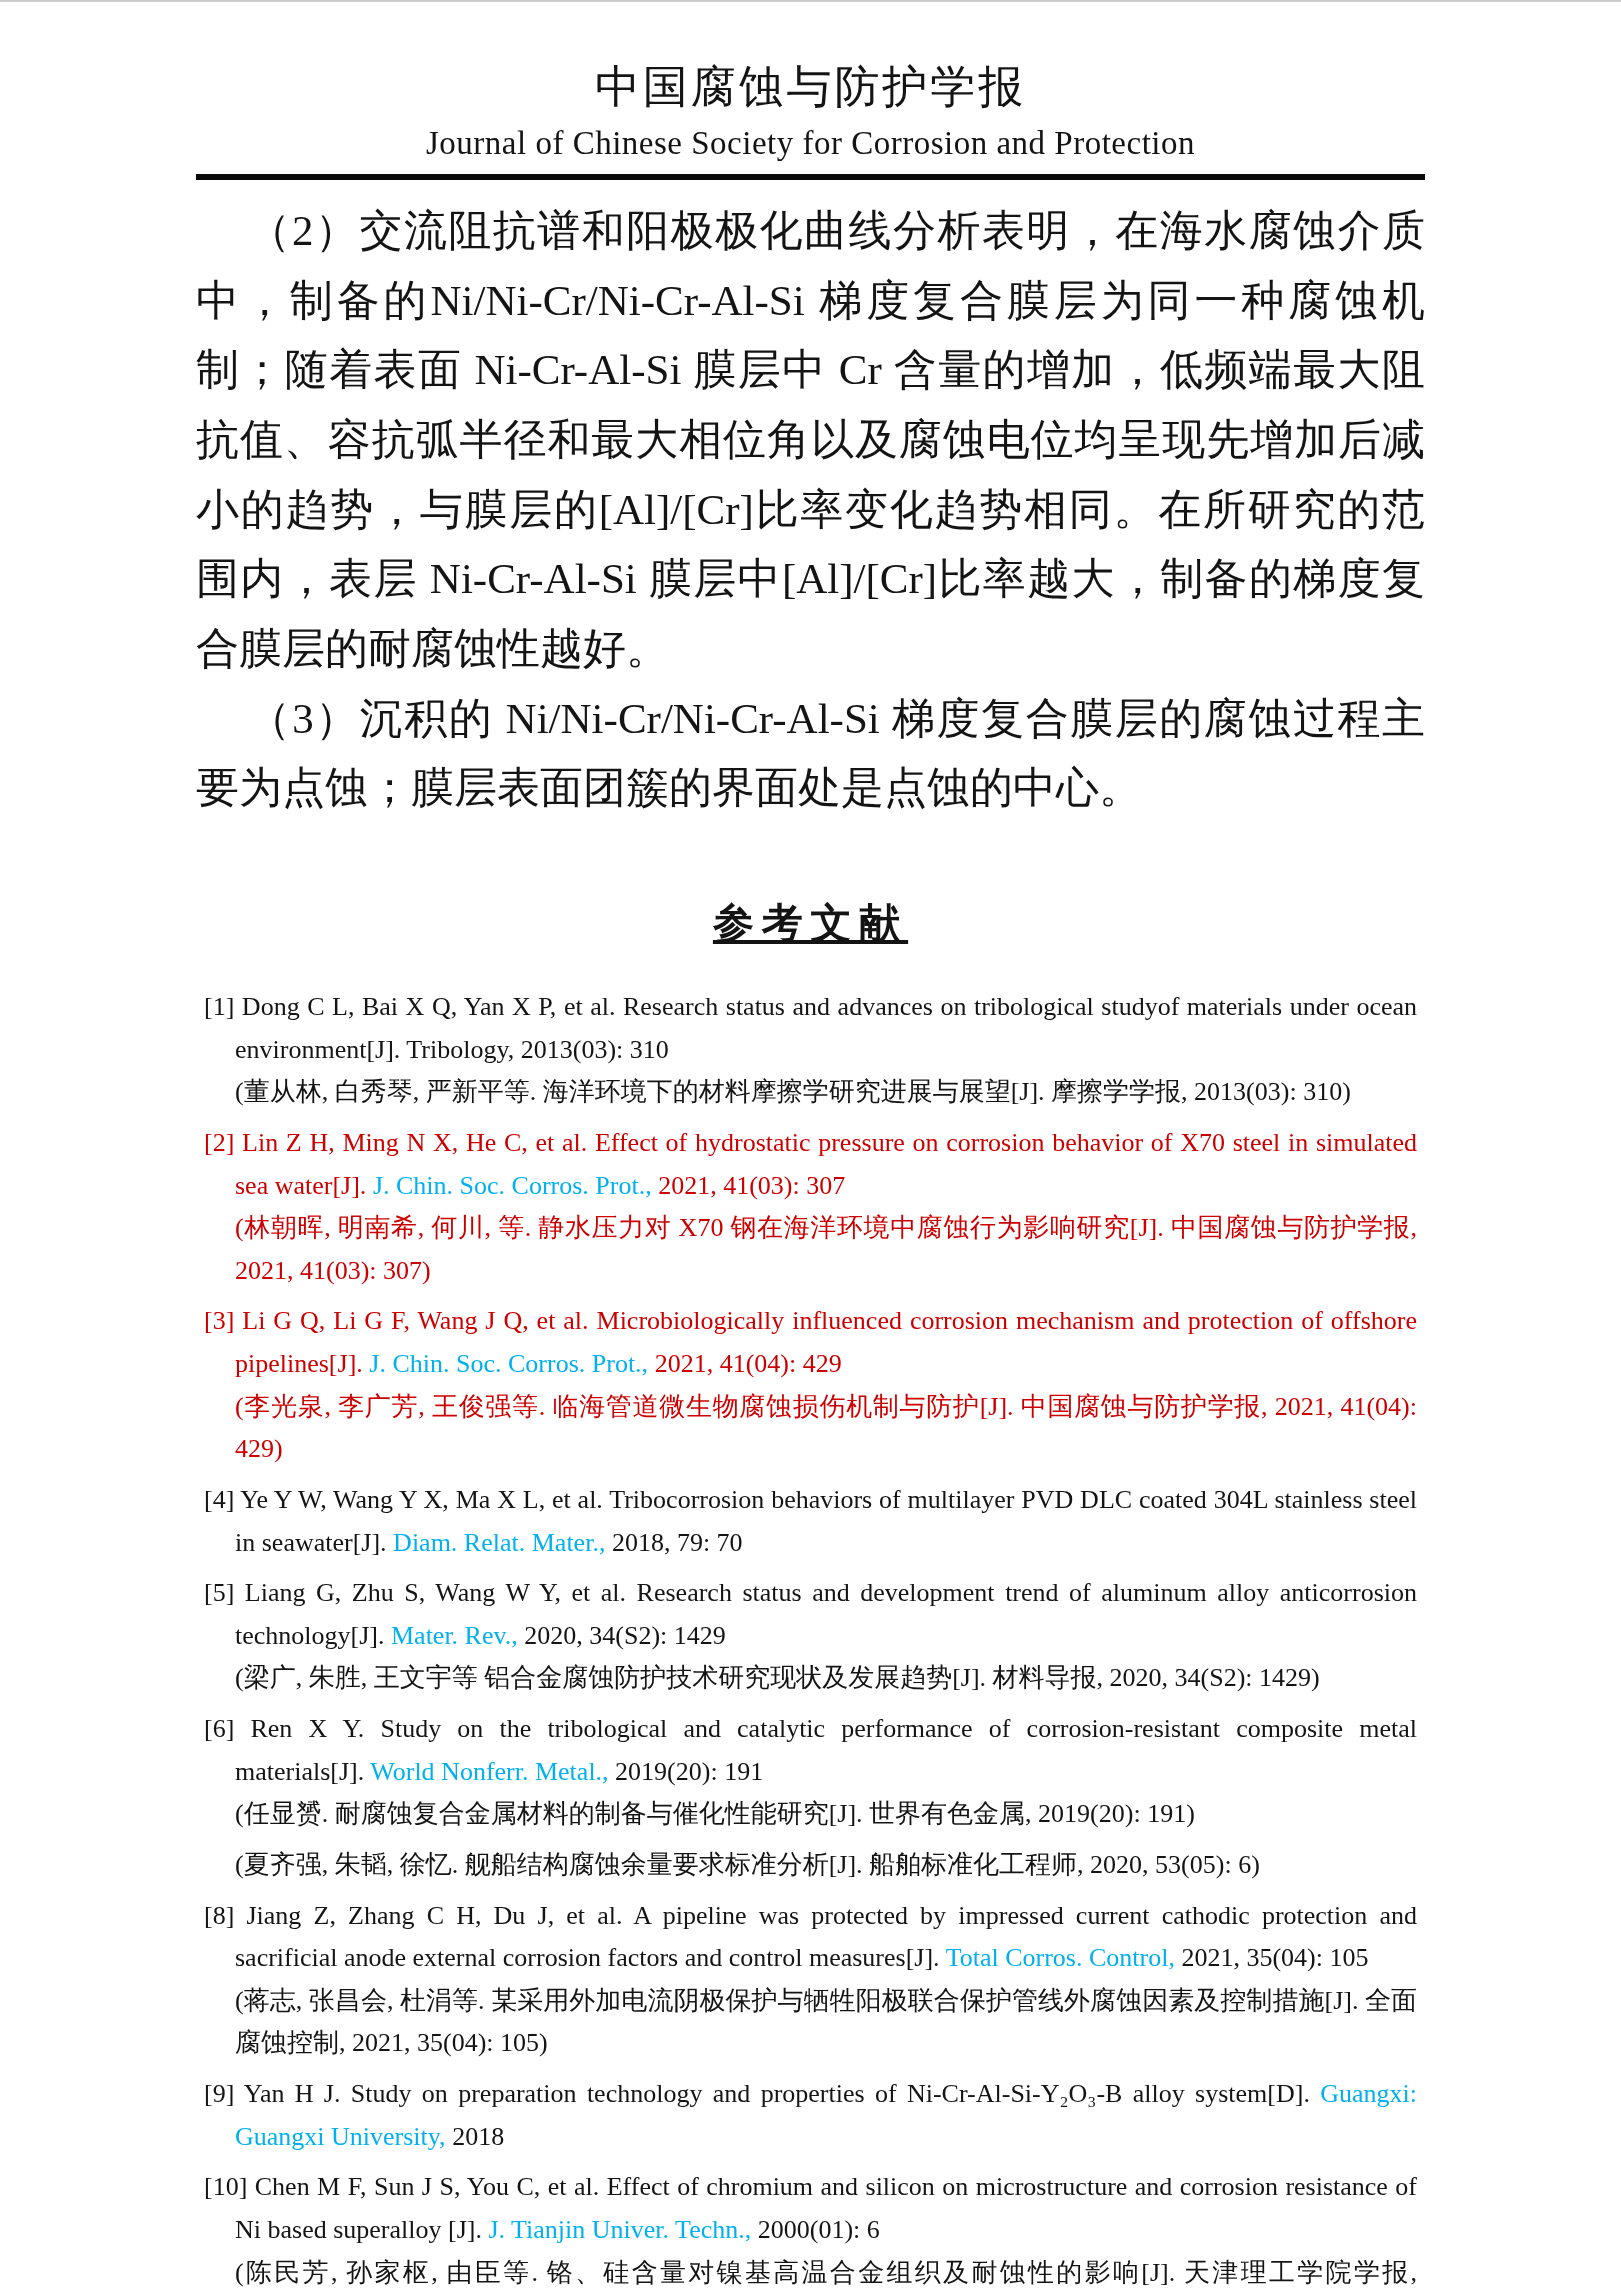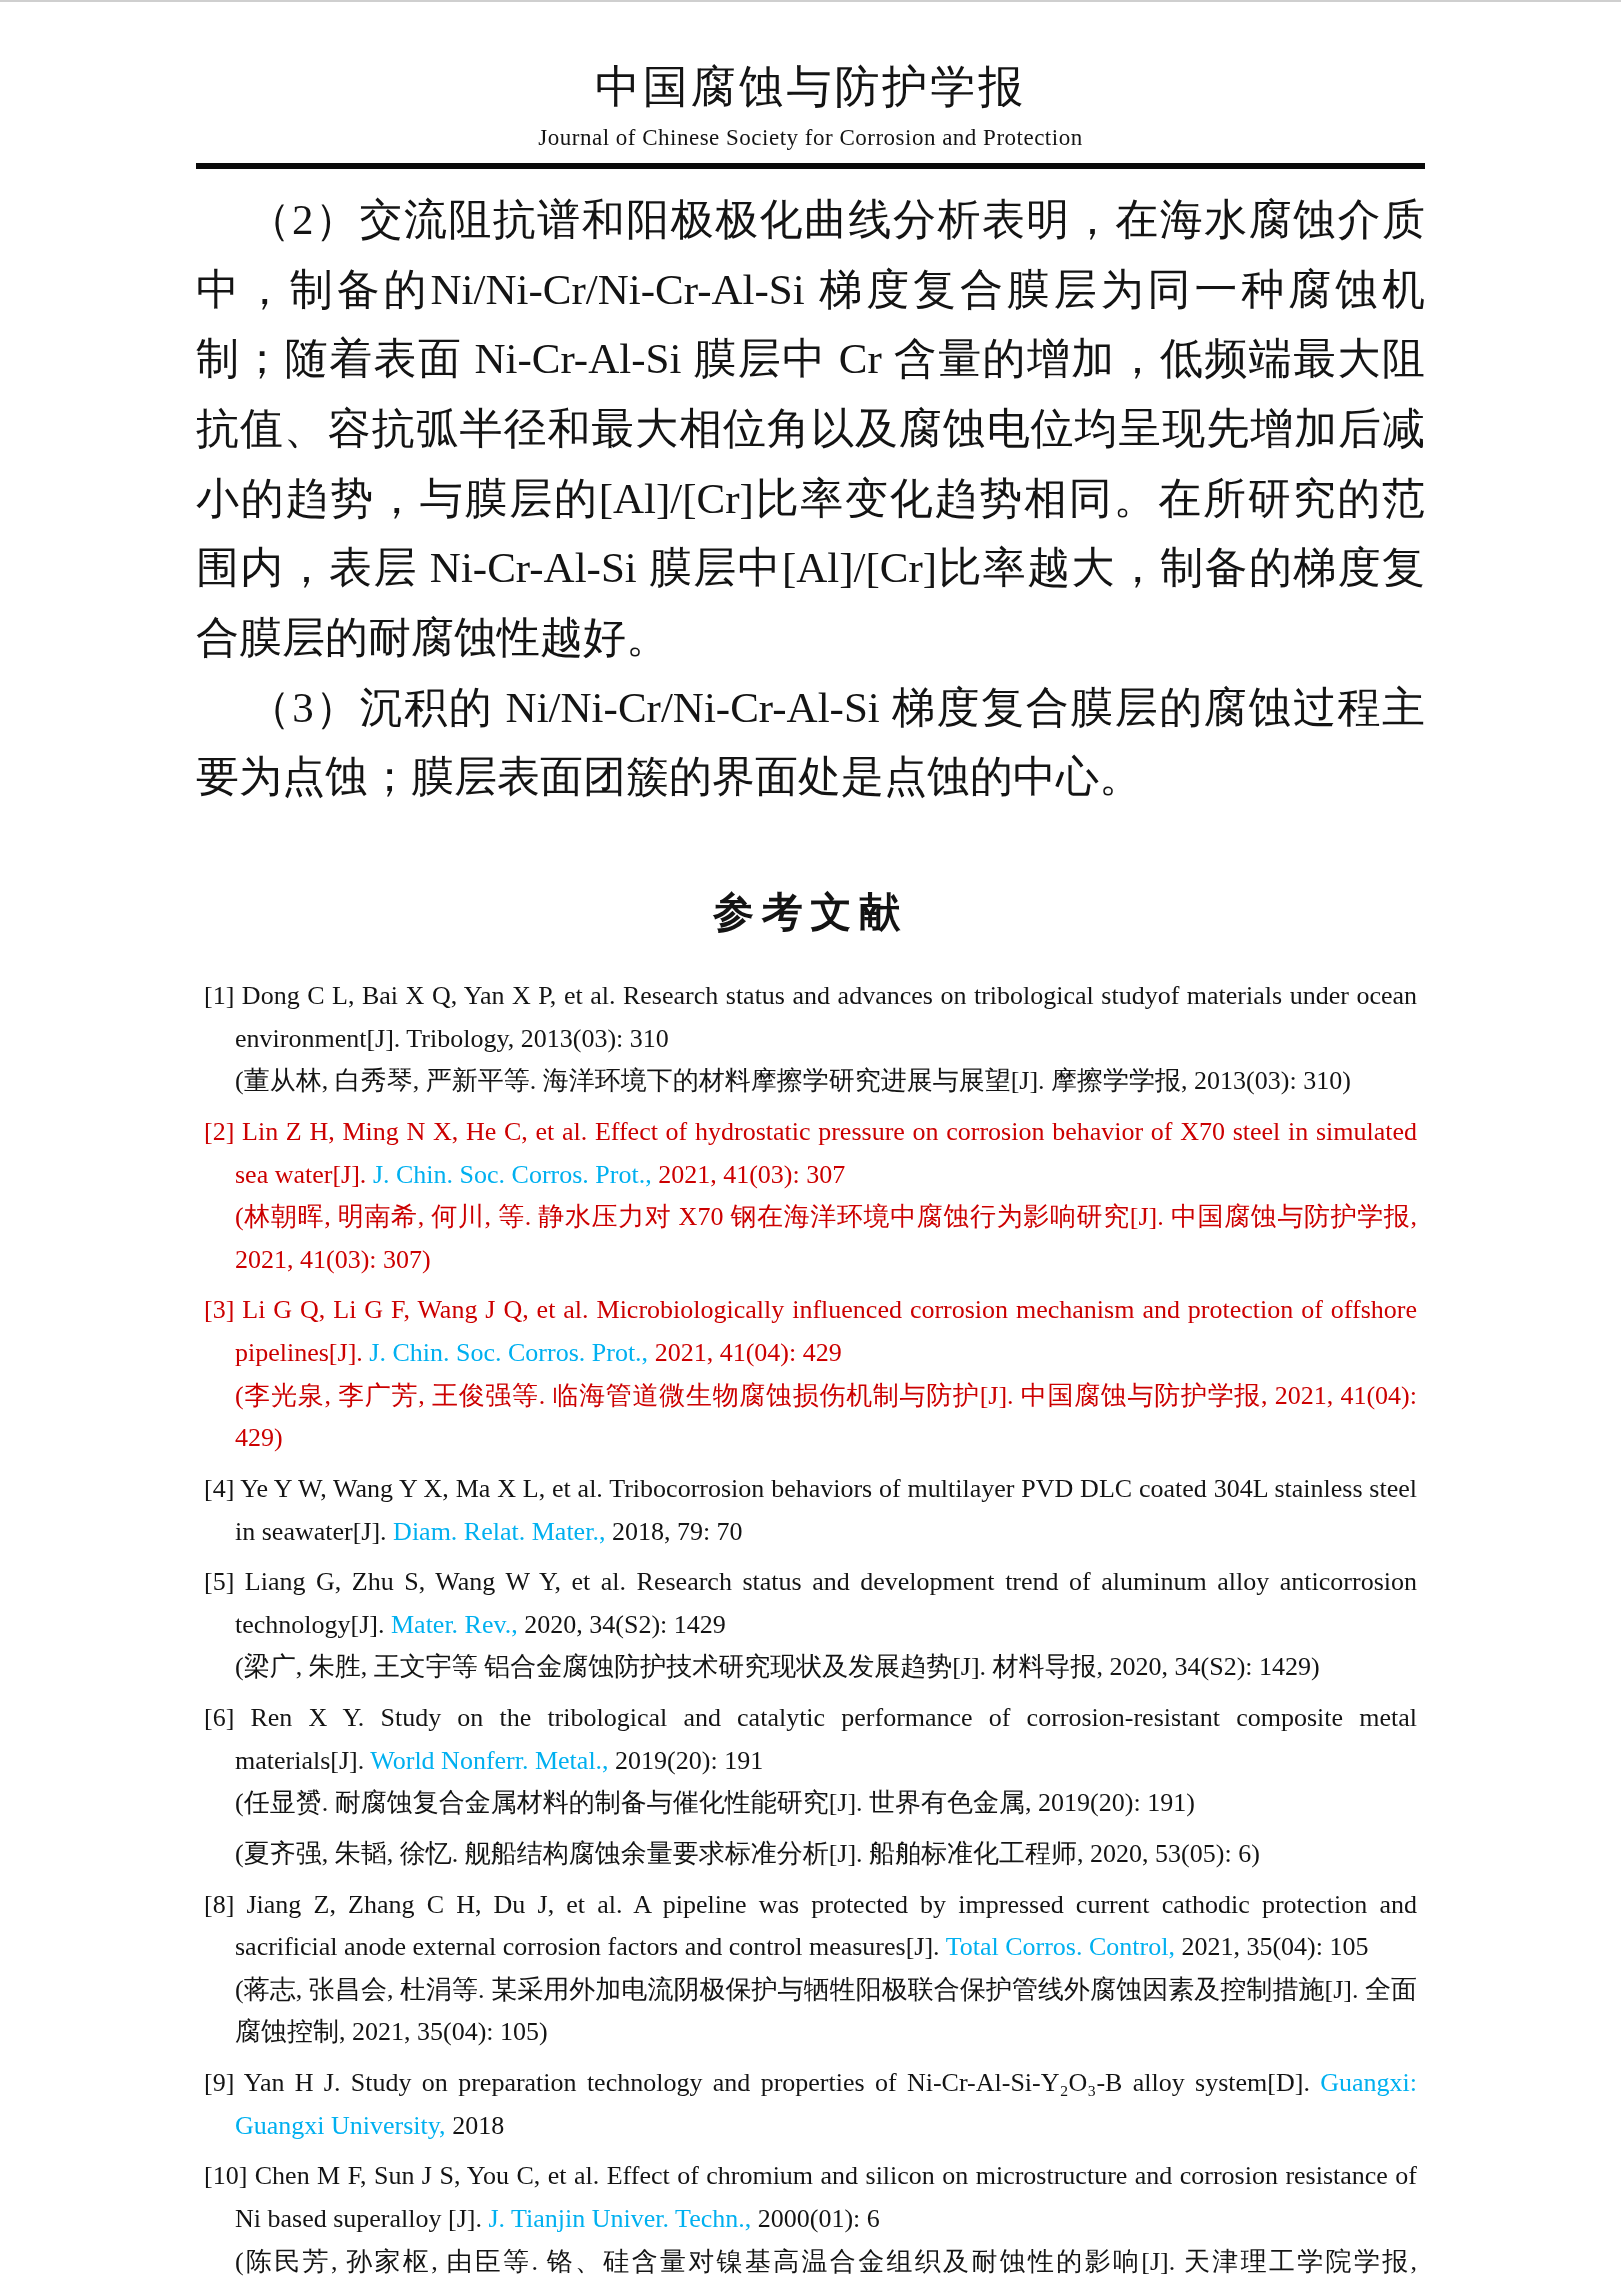--- a/index.html
+++ b/index.html
@@ -20,21 +20,21 @@
     border-top: 2px solid #cfcfcf;
     overflow: hidden;
   }
   .title-zh {
     font-size: 45px;
     text-align: center;
     letter-spacing: 2.9px;
     font-weight: 400;
   }
   .title-en {
-    font-size: 23px;
+    font-size: 33px;
     text-align: center;
     margin-top: 7.8px;
     letter-spacing: 0.5px;
   }
   .header-rule {
     height: 6.9px;
     background: #0a0a0a;
     margin-top: 11.8px;
   }
   .body-text {
@@ -49,20 +49,21 @@
     margin: 0;
   }
   .refs-heading {
     margin-top: 73px;
     margin-bottom: 35px;
     font-family: "Liberation Sans", "DejaVu Sans", sans-serif;
     font-weight: 700;
     font-size: 41px;
     text-align: center;
     letter-spacing: 7.8px;
+    text-decoration: underline;
   }
   .refs {
     font-size: 26px;
     line-height: 1.64;
   }
   .ref-item { margin: 8px; }
   .ref-en {
     padding-left: 31px;
     text-indent: -31px;
     text-align: justify;

